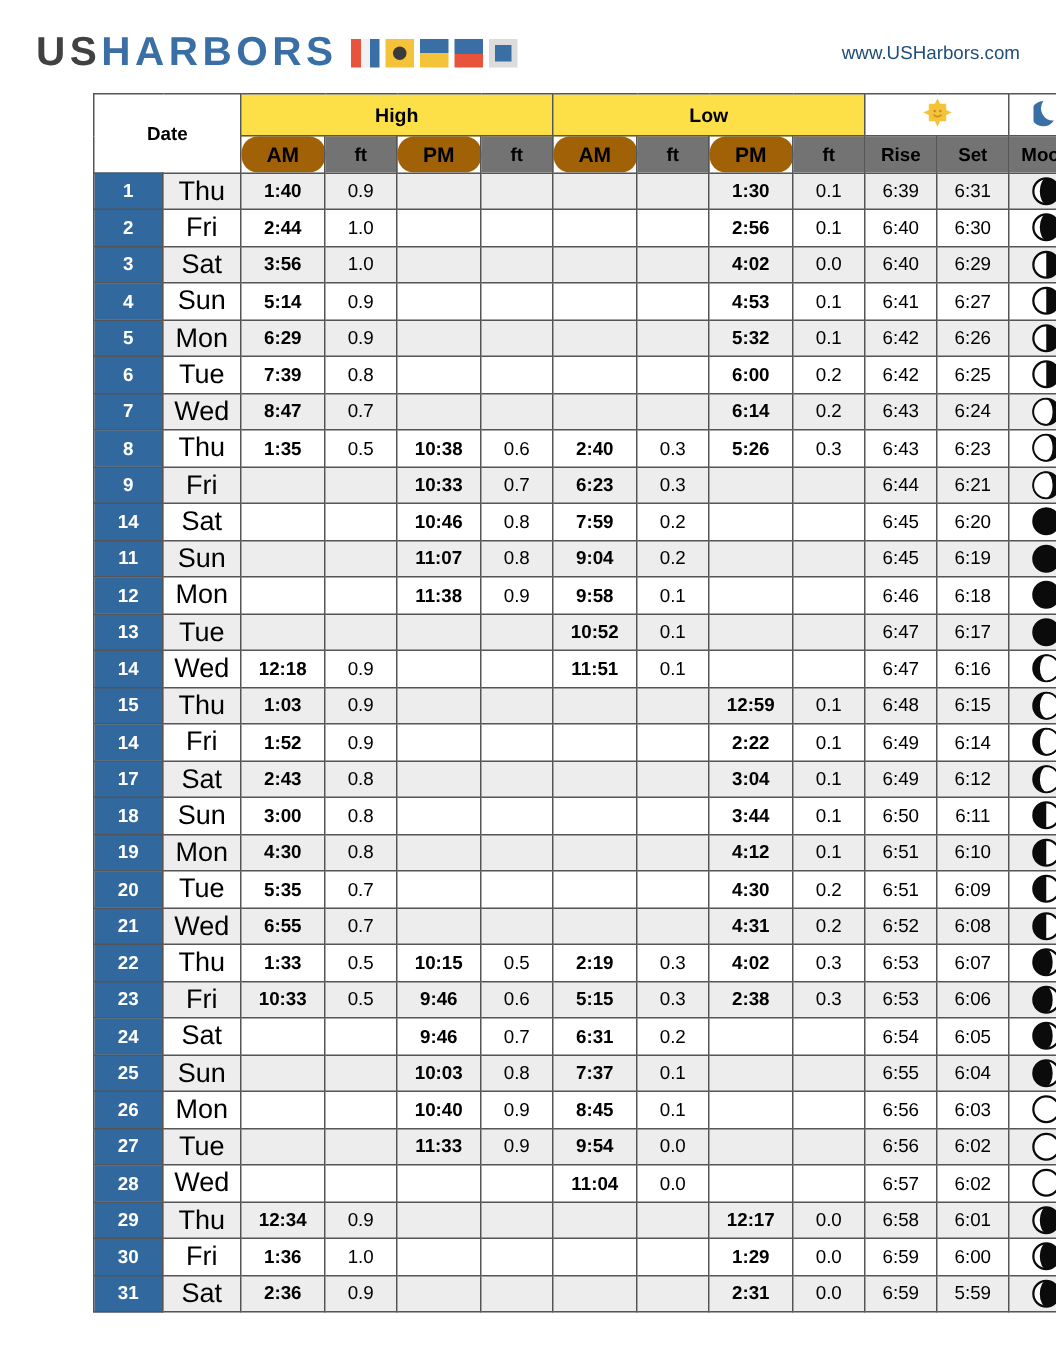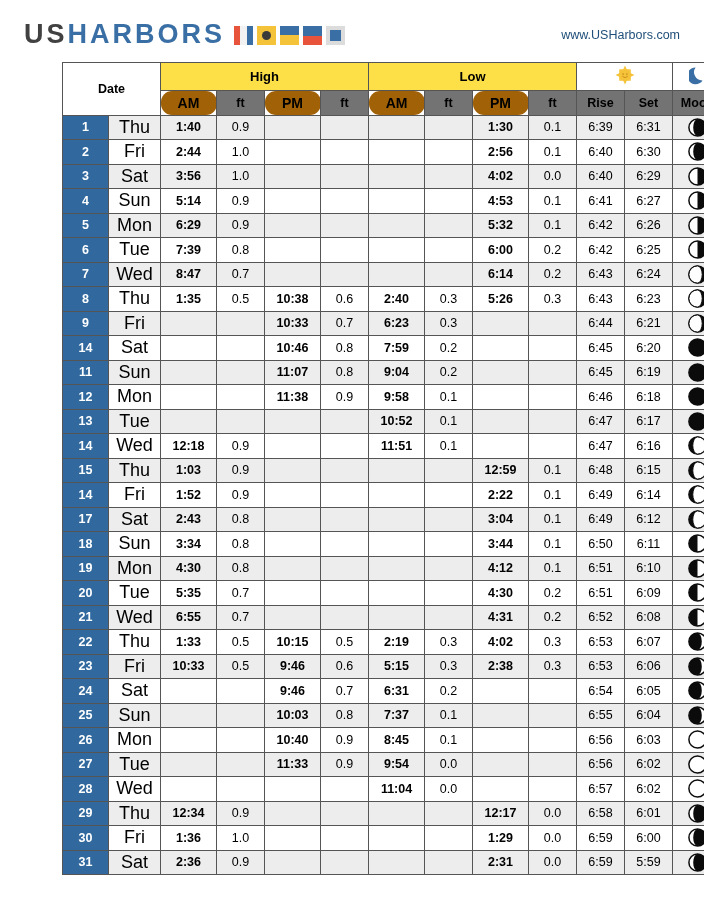--- a/index.html
+++ b/index.html
@@ -563,21 +563,21 @@
           <td class="rs-cell">6:49</td>
           <td class="rs-cell">6:12</td>
           <td class="moon-cell"><svg class="moon" width="21" height="21" viewBox="0 0 21 21" aria-hidden="true">
               <circle cx="10.5" cy="10.5" r="8.6" fill="#0B0B0B" stroke="#0B0B0B" stroke-width="1.5"></circle>
               <path d="M 10.5 1.9000000000000004 A 8.6 8.6 0 0 1 10.5 19.1 A 4.73 8.6 0 0 1 10.5 1.9000000000000004 Z" fill="#FFFFFF" stroke="#0B0B0B" stroke-width="1"></path>
             </svg></td>
         </tr>
         <tr class="even">
           <td class="date-cell">18</td>
           <td class="dow-cell">Sun</td>
-          <td class="time-cell">3:34</td>
+          <td class="time-cell">3:00</td>
           <td class="ft-cell">0.8</td>
           <td class="time-cell"></td>
           <td class="ft-cell"></td>
           <td class="time-cell"></td>
           <td class="ft-cell"></td>
           <td class="time-cell">3:44</td>
           <td class="ft-cell">0.1</td>
           <td class="rs-cell">6:50</td>
           <td class="rs-cell">6:11</td>
           <td class="moon-cell"><svg class="moon" width="21" height="21" viewBox="0 0 21 21" aria-hidden="true">

